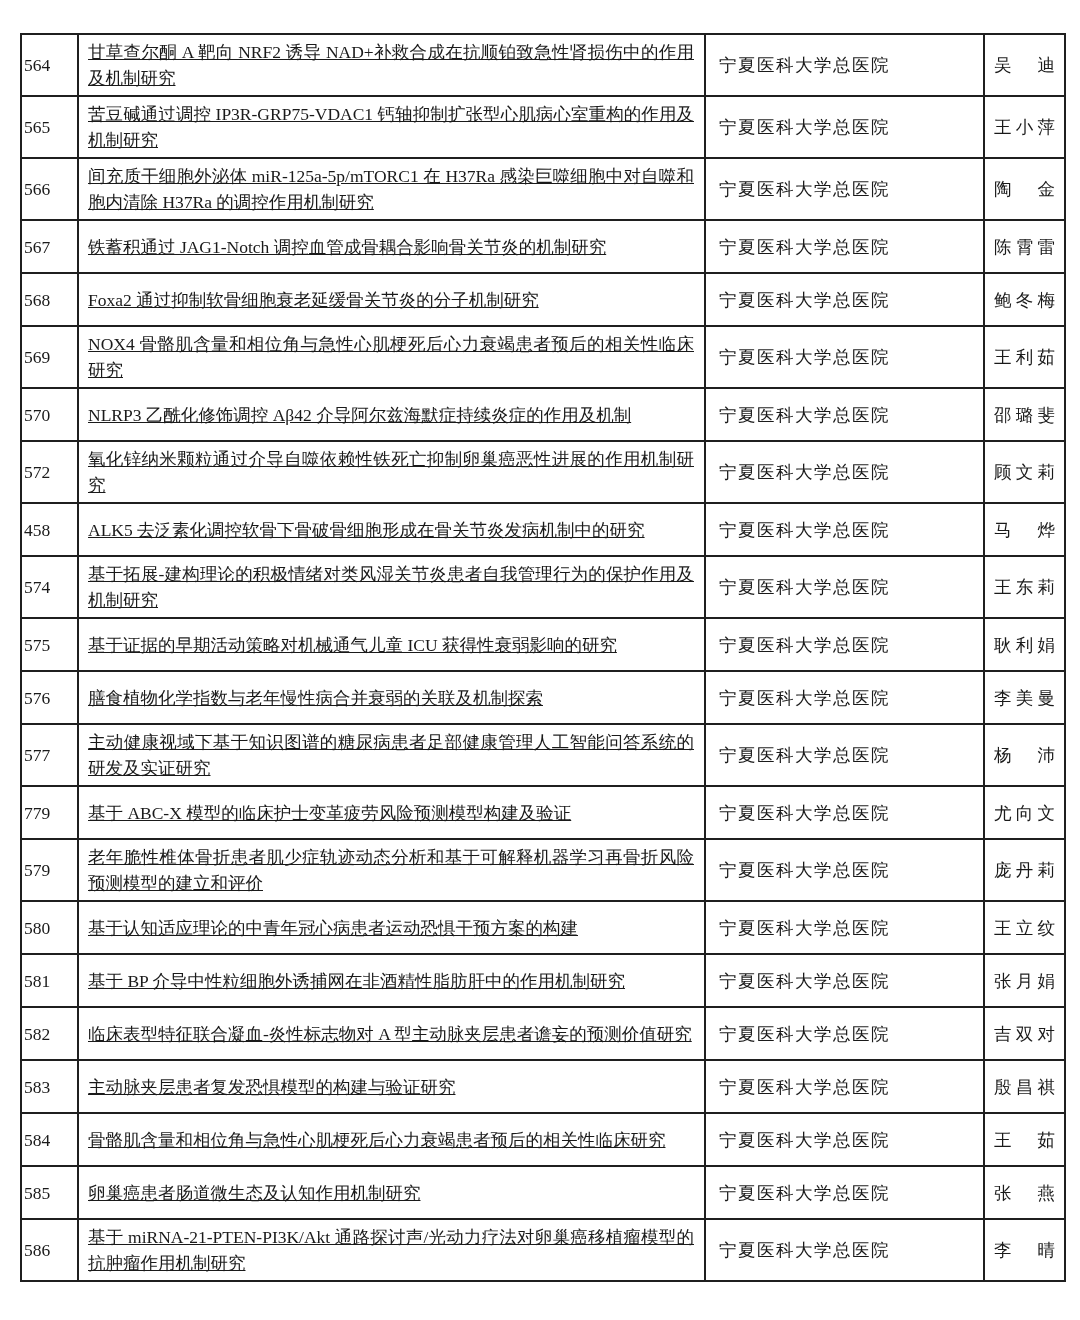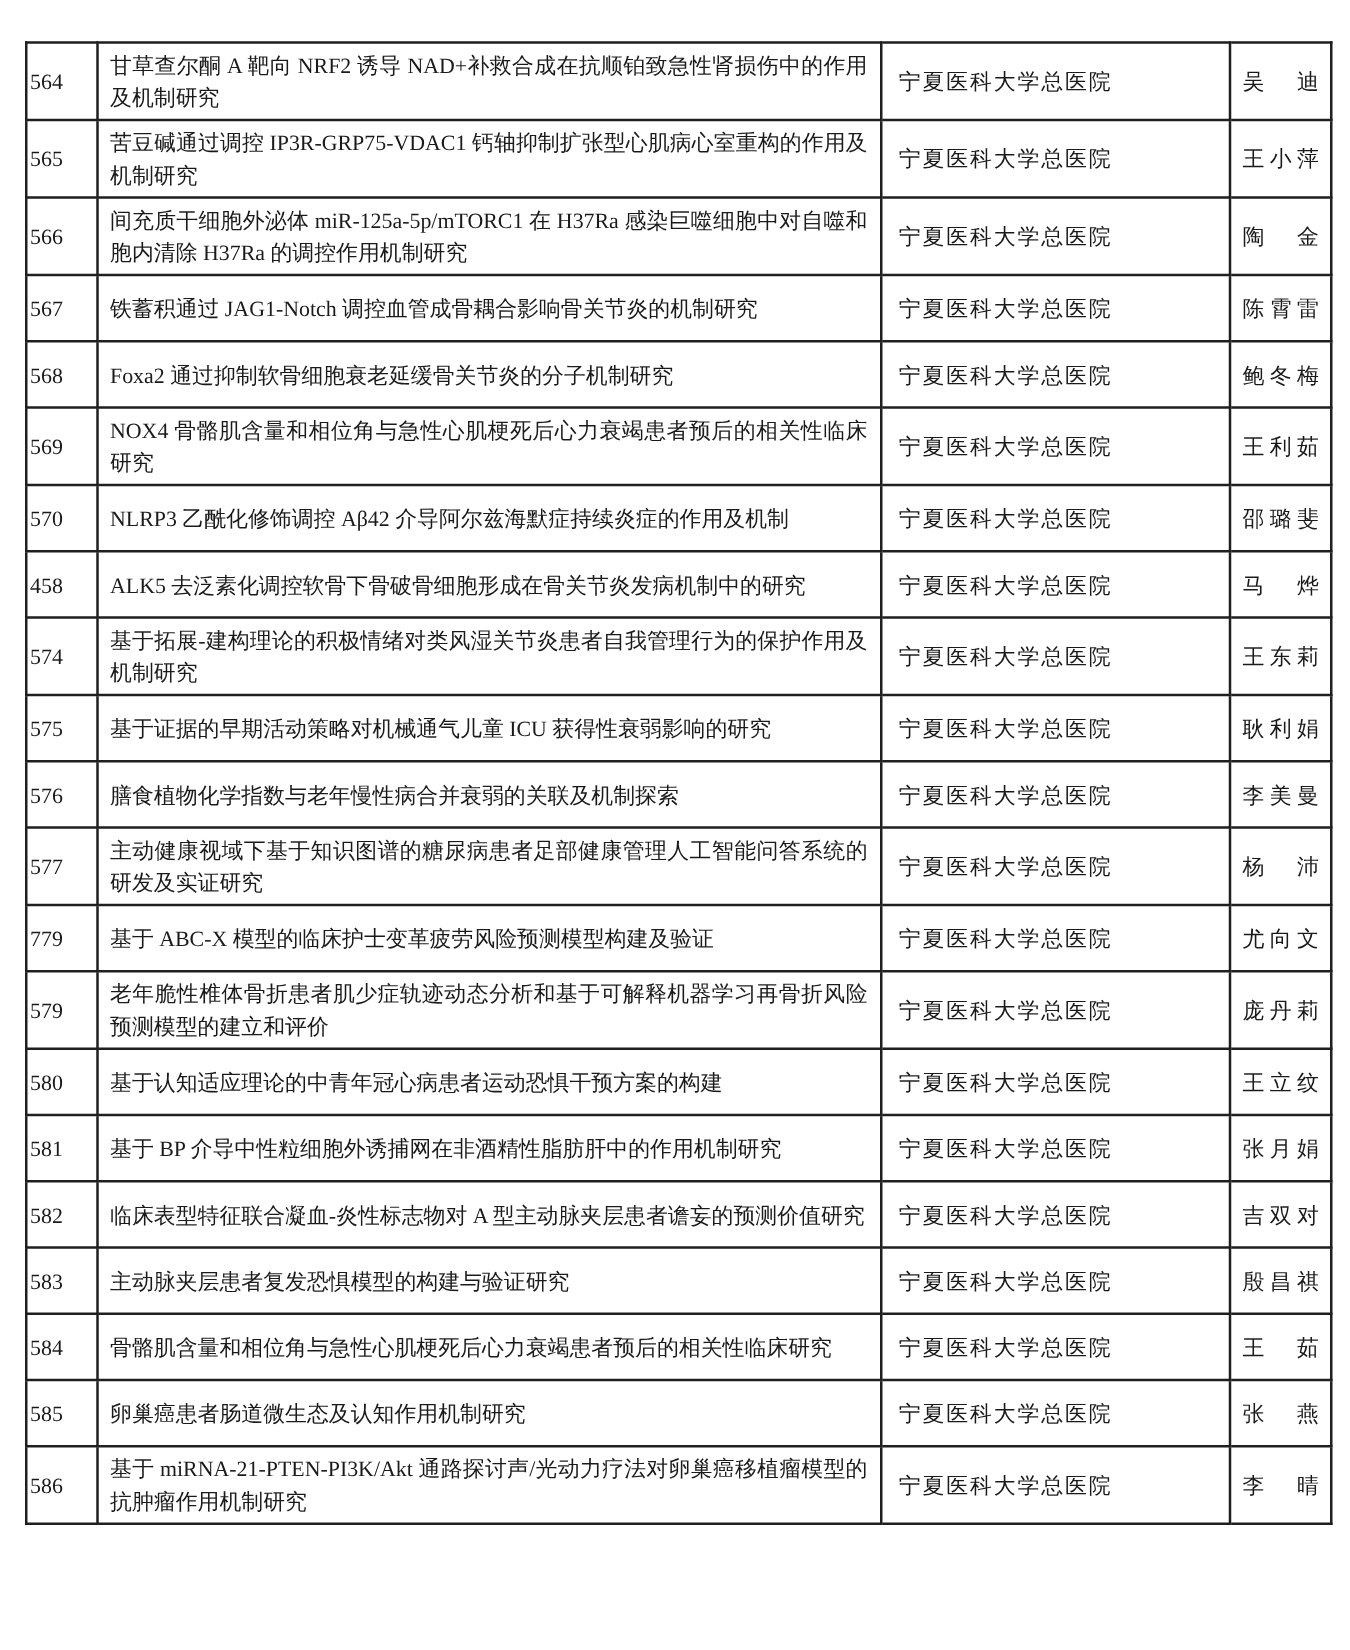--- a/index.html
+++ b/index.html
@@ -32,20 +32,21 @@
   }
   td.c-no {
     text-align: left;
     font-size: 17px;
     height: 43px;            
     padding: 4px 2px;
   }
   td.c-title {
     text-align: justify;
     padding: 4px 10px 4px 9px;
+    text-decoration: underline;
   }
   td.c-org {
     padding: 4px 4px 4px 13px;
     letter-spacing: 1.5px;
     margin-left: 16px;
   }
   td.c-name {
     padding: 4px 9px;
     text-align: justify;
     text-align-last: justify;
@@ -106,20 +107,26 @@
   </tr>
 
   <tr>
     <td class="c-no">570</td>
     <td class="c-title">NLRP3 乙酰化修饰调控 Aβ42 介导阿尔兹海默症持续炎症的作用及机制</td>
     <td class="c-org">宁夏医科大学总医院</td>
     <td class="c-name">邵璐斐</td>
   </tr>
 
 
+  <tr>
+    <td class="c-no">572</td>
+    <td class="c-title">氧化锌纳米颗粒通过介导自噬依赖性铁死亡抑制卵巢癌恶性进展的作用机制研究</td>
+    <td class="c-org">宁夏医科大学总医院</td>
+    <td class="c-name">顾文莉</td>
+  </tr>
 
   <tr>
     <td class="c-no">458</td>
     <td class="c-title">ALK5 去泛素化调控软骨下骨破骨细胞形成在骨关节炎发病机制中的研究</td>
     <td class="c-org">宁夏医科大学总医院</td>
     <td class="c-name">马烨</td>
   </tr>
 
   <tr>
     <td class="c-no">574</td>

